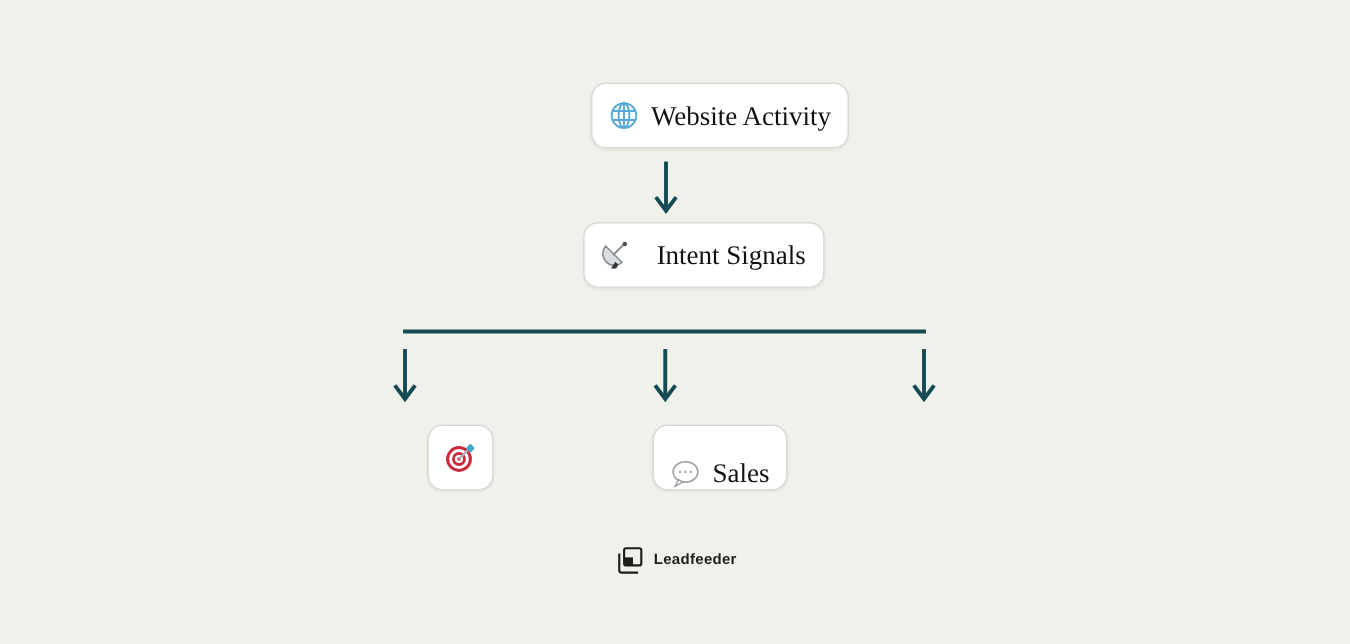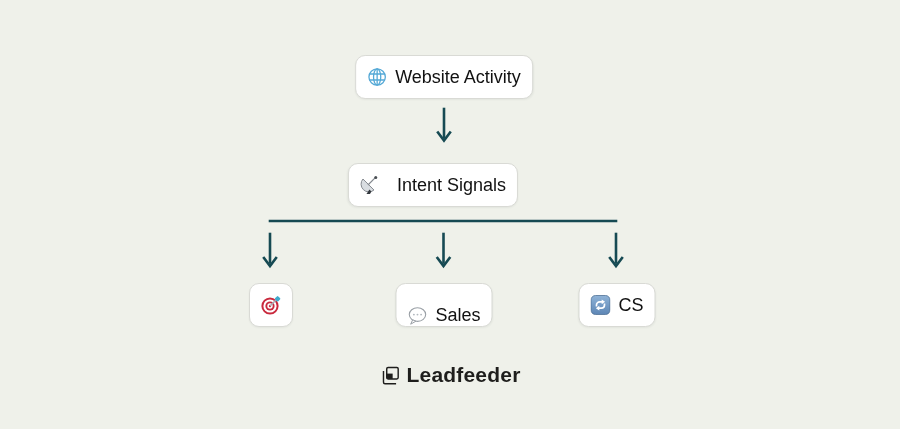--- a/index.html
+++ b/index.html
@@ -26,40 +26,41 @@
   .node{
     position:absolute;
     height:44px;
     box-sizing:border-box;
     display:flex;align-items:center;gap:8px;
     padding:0 11px;
     background:var(--node-background);
     border:1px solid var(--node-border);
     border-radius:10px;
     box-shadow:0 1px 2px rgba(30,50,50,.06);
-    font-family:Liberation Sans, sans-serif;
+    font-family:Liberation Serif, serif;
     font-size:18px;
     color:var(--node-text);
     white-space:nowrap;
     transform:translateX(-50%);
+    margin-left:36px;
   }
   .node .icon{display:inline-flex;width:20px;height:20px;flex:0 0 auto;}
   #node-website{left:444px;top:55px;}
-  #node-intent{left:433px;top:163px;gap:17px;}
+  #node-intent{left:433px;top:148px;gap:17px;}
   #node-marketing{left:271px;top:283px;}
   #node-sales{left:444px;top:283px;align-items:flex-end;}
   #node-cs{left:617px;top:283px;}
   .brand{
     position:absolute;left:450px;top:363px;transform:translateX(-50%);
     display:flex;align-items:center;gap:6px;
     color:var(--brand-text);
   }
   .brand-label{
     font-family:"Liberation Sans",sans-serif;
-    font-size:21px;font-weight:700;letter-spacing:.2px;
+    font-size:10px;font-weight:700;letter-spacing:.2px;
   }
 </style>
 </head>
 <body>
 
 <div class="canvas">
 
   <svg class="connectors" viewBox="0 0 900 429" xmlns="http://www.w3.org/2000/svg">
     <g stroke="currentColor" stroke-width="2.6" fill="none" stroke-linejoin="miter" stroke-linecap="square">
 
@@ -126,38 +127,20 @@
         <ellipse cx="10" cy="8.6" rx="8.2" ry="6.8" fill="#ffffff" stroke="#9aa0a6" stroke-width="1.1"></ellipse>
         <path d="M5.2,13.8 L3.2,18.2 L8.4,15.2 Z" fill="#ffffff" stroke="#9aa0a6" stroke-width="1"></path>
         <circle cx="6.4" cy="8.6" r="0.95" fill="#b3b9bf"></circle>
         <circle cx="10" cy="8.6" r="0.95" fill="#b3b9bf"></circle>
         <circle cx="13.6" cy="8.6" r="0.95" fill="#b3b9bf"></circle>
       </svg>
     </span>
     <span class="label">Sales</span>
   </div>
 
-  <div class="node" id="node-cs">
-    <span class="icon">
-      <svg viewBox="0 0 20 20" width="20" height="20">
-        <defs>
-          <linearGradient id="cs-bg" x1="0" y1="0" x2="0" y2="1">
-            <stop offset="0" stop-color="#8fb3d7"></stop>
-            <stop offset="1" stop-color="#5d86b5"></stop>
-          </linearGradient>
-        </defs>
-        <rect x="0.5" y="0.5" width="19" height="19" rx="4.5" fill="url(#cs-bg)" stroke="#4f7196" stroke-width="0.8"></rect>
-        <path d="M6,11.5 V10 a3.2,3.2 0 0 1 3.2,-3.2 h2.3" fill="none" stroke="#ffffff" stroke-width="1.7"></path>
-        <path d="M11.2,4.4 L14.6,6.8 L11.2,9.2 Z" fill="#ffffff"></path>
-        <path d="M14,8.5 V10 a3.2,3.2 0 0 1 -3.2,3.2 H8.5" fill="none" stroke="#ffffff" stroke-width="1.7"></path>
-        <path d="M8.8,10.8 L5.4,13.2 L8.8,15.6 Z" fill="#ffffff"></path>
-      </svg>
-    </span>
-    <span class="label">CS</span>
-  </div>
 
   <div class="brand">
     <span class="icon" style="display:inline-flex;width:21px;height:21px;">
       <svg viewBox="0 0 22 22" width="21" height="21">
         <g fill="none" stroke="#1e1e1c" stroke-width="1.5">
           <path d="M4.2,6.2 V18 a1.6,1.6 0 0 0 1.6,1.6 H17.4"></path>
           <rect x="7.6" y="2.6" width="12" height="12" rx="1.4"></rect>
         </g>
         <rect x="7.6" y="9" width="6.2" height="5.6" fill="#1e1e1c"></rect>
       </svg>

